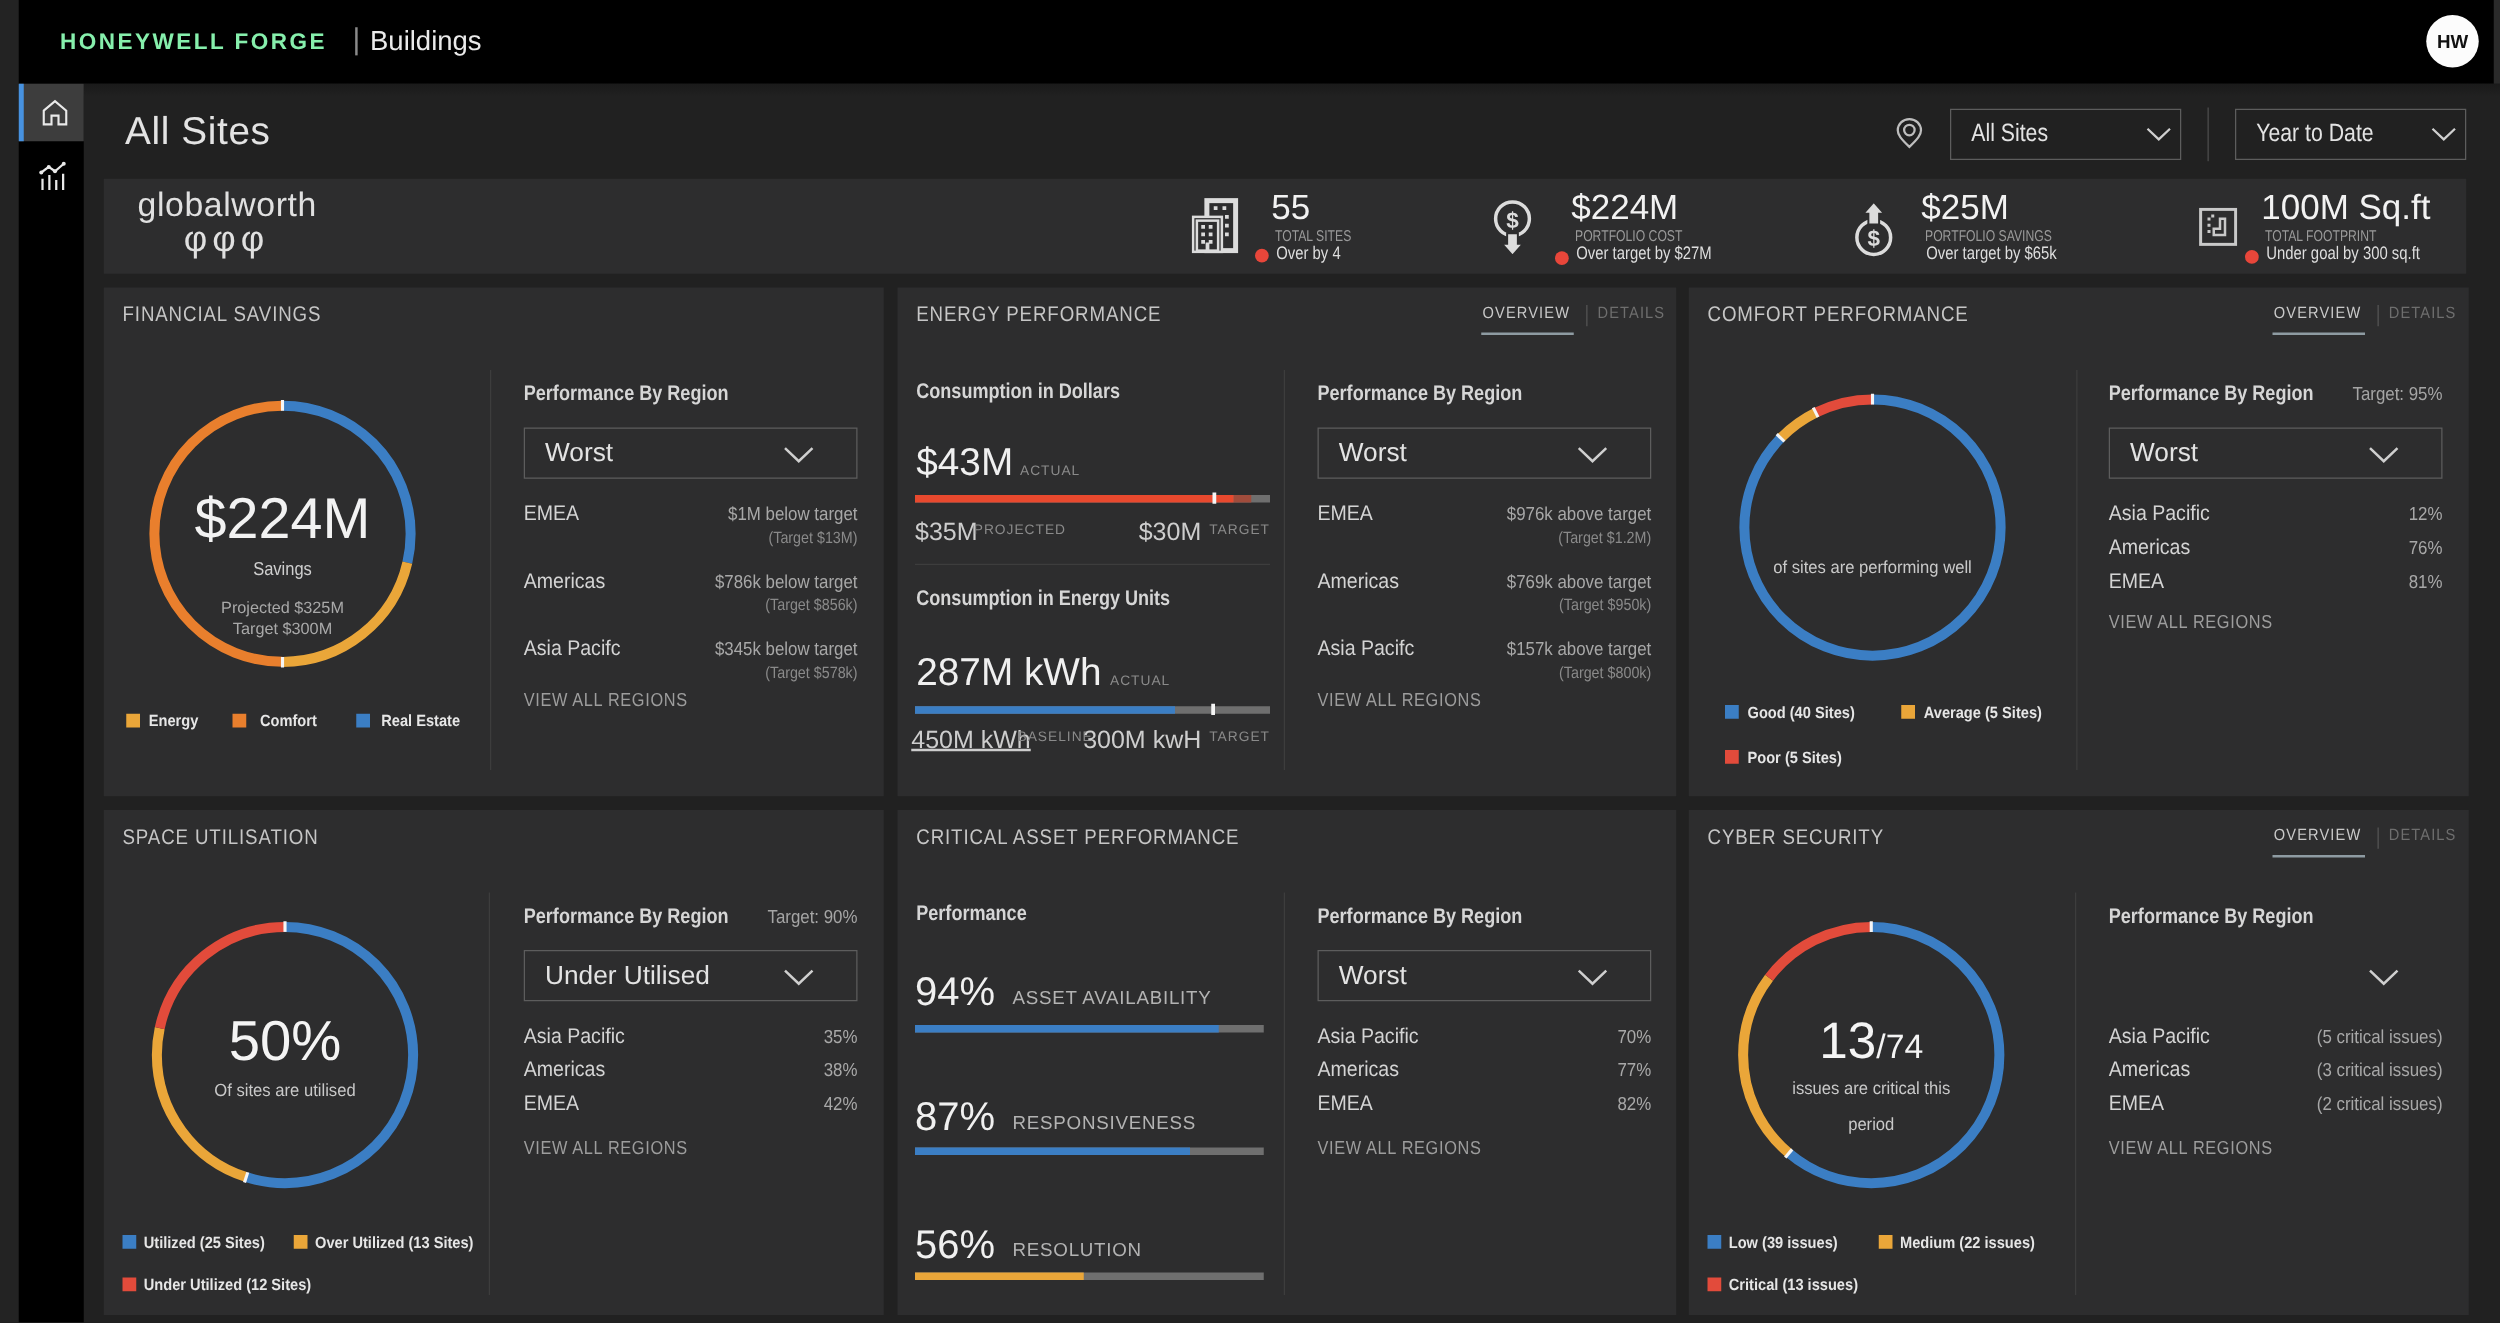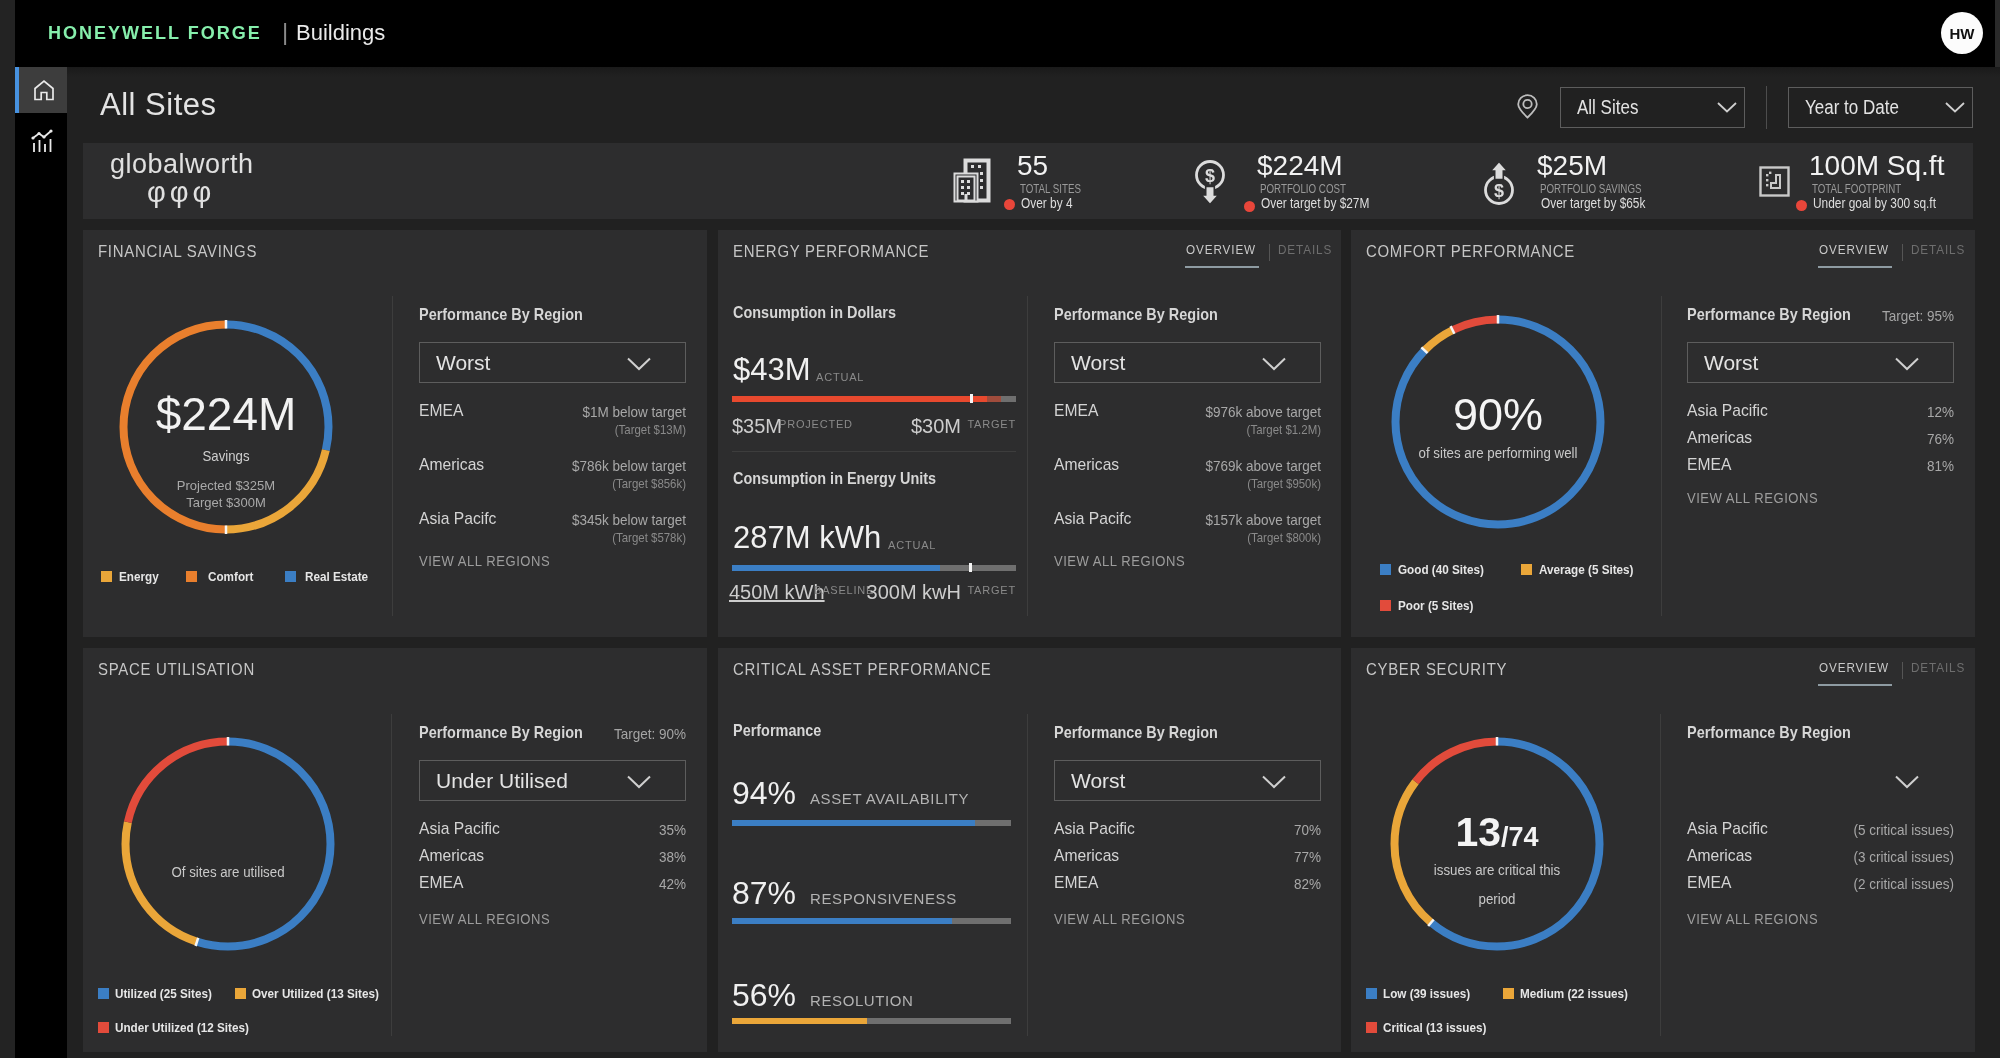--- a/index.html
+++ b/index.html
@@ -225,21 +225,20 @@
     <div class="tab off" style="left:560px;top:13px;">DETAILS</div>
     <div class="vdiv" style="left:310px;top:66px;height:320px"></div>
     <svg style="position:absolute;left:35px;top:80px" width="224" height="224" viewBox="0 0 224 224">
       <circle cx="112" cy="112" r="102.5" fill="none" stroke="#3b7ec4" stroke-width="8" stroke-dasharray="562.27 81.76" stroke-dashoffset="-0.00" transform="rotate(-90 112 112)"></circle>
       <circle cx="112" cy="112" r="102.5" fill="none" stroke="#eaa639" stroke-width="8" stroke-dasharray="34.71 609.32" stroke-dashoffset="-562.27" transform="rotate(-90 112 112)"></circle>
       <circle cx="112" cy="112" r="102.5" fill="none" stroke="#e24b3b" stroke-width="8" stroke-dasharray="47.05 596.98" stroke-dashoffset="-596.98" transform="rotate(-90 112 112)"></circle>
       <line x1="112.0" y1="13.5" x2="112.0" y2="5.0" stroke="#f5f5f5" stroke-width="2.5"></line>
       <line x1="41.5" y1="43.2" x2="35.4" y2="37.3" stroke="#f5f5f5" stroke-width="2.5"></line>
       <line x1="68.4" y1="23.7" x2="64.6" y2="16.1" stroke="#f5f5f5" stroke-width="2.5"></line>
     </svg>
-    <div class="big56" style="left:35px;top:162px;width:224px;text-align:center;">90%</div>
     <div class="sub14" style="left:35px;top:216px;width:224px;text-align:center;">of sites are performing well</div>
     <div style="position:absolute;left:29px;top:334px;width:11px;height:11px;background:#3b7ec4"></div>
     <div class="leg" style="left:47px;top:332px;">Good (40 Sites)</div>
     <div style="position:absolute;left:170px;top:334px;width:11px;height:11px;background:#eaa639"></div>
     <div class="leg" style="left:188px;top:332px;">Average (5 Sites)</div>
     <div style="position:absolute;left:29px;top:370px;width:11px;height:11px;background:#e24b3b"></div>
     <div class="leg" style="left:47px;top:368px;">Poor (5 Sites)</div>
     <div class="phead" style="left:336px;top:76px;">Performance By Region</div>
     <div class="rtgt2" style="left:336px;top:78px;width:267px;text-align:right;">Target: 95%</div>
     <div class="dd" style="left:336px;top:112px;width:267px;">Worst</div>
@@ -257,20 +256,21 @@
 <div class="card" style="left:83px;top:648px;width:624px;height:404px">
     <div class="ctitle" style="left:15px;top:13px;">SPACE UTILISATION</div>
     <div class="vdiv" style="left:308px;top:66px;height:322px"></div>
     <svg style="position:absolute;left:33px;top:84px" width="224" height="224" viewBox="0 0 224 224">
       <circle cx="112" cy="112" r="102.5" fill="none" stroke="#3b7ec4" stroke-width="8" stroke-dasharray="353.50 290.53" stroke-dashoffset="-0.00" transform="rotate(-90 112 112)"></circle>
       <circle cx="112" cy="112" r="102.5" fill="none" stroke="#eaa639" stroke-width="8" stroke-dasharray="150.99 493.04" stroke-dashoffset="-353.50" transform="rotate(-90 112 112)"></circle>
       <circle cx="112" cy="112" r="102.5" fill="none" stroke="#e24b3b" stroke-width="8" stroke-dasharray="139.54 504.49" stroke-dashoffset="-504.49" transform="rotate(-90 112 112)"></circle>
       <line x1="112.0" y1="13.5" x2="112.0" y2="5.0" stroke="#f5f5f5" stroke-width="2.5"></line>
       <line x1="82.2" y1="205.9" x2="79.6" y2="214.0" stroke="#f5f5f5" stroke-width="2.5"></line>
     </svg>
+    <div class="big56" style="left:33px;top:162px;width:224px;text-align:center;">50%</div>
     <div class="sub14" style="left:33px;top:217px;width:224px;text-align:center;">Of sites are utilised</div>
     <div style="position:absolute;left:15px;top:340px;width:11px;height:11px;background:#3b7ec4"></div>
     <div class="leg" style="left:32px;top:338px;">Utilized (25 Sites)</div>
     <div style="position:absolute;left:152px;top:340px;width:11px;height:11px;background:#eaa639"></div>
     <div class="leg" style="left:169px;top:338px;">Over Utilized (13 Sites)</div>
     <div style="position:absolute;left:15px;top:374px;width:11px;height:11px;background:#e24b3b"></div>
     <div class="leg" style="left:32px;top:372px;">Under Utilized (12 Sites)</div>
     <div class="phead" style="left:336px;top:76px;">Performance By Region</div>
     <div class="rtgt2" style="left:336px;top:78px;width:267px;text-align:right;">Target: 90%</div>
     <div class="dd" style="left:336px;top:112px;width:267px;">Under Utilised</div>
@@ -324,21 +324,21 @@
     <div style="position:absolute;left:551px;top:14px;width:1px;height:17px;background:#555"></div>
     <div class="tab off" style="left:560px;top:13px;">DETAILS</div>
     <div class="vdiv" style="left:309px;top:66px;height:322px"></div>
     <svg style="position:absolute;left:34px;top:84px" width="224" height="224" viewBox="0 0 224 224">
       <circle cx="112" cy="112" r="102.5" fill="none" stroke="#3b7ec4" stroke-width="8" stroke-dasharray="393.57 250.45" stroke-dashoffset="-0.00" transform="rotate(-90 112 112)"></circle>
       <circle cx="112" cy="112" r="102.5" fill="none" stroke="#eaa639" stroke-width="8" stroke-dasharray="155.64 488.39" stroke-dashoffset="-393.57" transform="rotate(-90 112 112)"></circle>
       <circle cx="112" cy="112" r="102.5" fill="none" stroke="#e24b3b" stroke-width="8" stroke-dasharray="94.82 549.21" stroke-dashoffset="-549.21" transform="rotate(-90 112 112)"></circle>
       <line x1="112.0" y1="13.5" x2="112.0" y2="5.0" stroke="#f5f5f5" stroke-width="2.5"></line>
       <line x1="48.7" y1="187.5" x2="43.2" y2="194.0" stroke="#f5f5f5" stroke-width="2.5"></line>
     </svg>
-    <div style="position:absolute;left:34px;top:164px;width:224px;text-align:center;line-height:1;font-weight:bold;"><span class="big52">13</span><span class="big30">/74</span></div>
+    <div style="position:absolute;left:34px;top:164px;width:224px;text-align:center;line-height:1;"><span class="big52">13</span><span class="big30">/74</span></div>
     <div class="sub14" style="left:34px;top:208px;width:224px;text-align:center;line-height:29px;">issues are critical this<br>period</div>
     <div style="position:absolute;left:15px;top:340px;width:11px;height:11px;background:#3b7ec4"></div>
     <div class="leg" style="left:32px;top:338px;">Low (39 issues)</div>
     <div style="position:absolute;left:152px;top:340px;width:11px;height:11px;background:#eaa639"></div>
     <div class="leg" style="left:169px;top:338px;">Medium (22 issues)</div>
     <div style="position:absolute;left:15px;top:374px;width:11px;height:11px;background:#e24b3b"></div>
     <div class="leg" style="left:32px;top:372px;">Critical (13 issues)</div>
     <div class="phead" style="left:336px;top:76px;">Performance By Region</div>
     <svg style="position:absolute;left:543px;top:127px" width="26" height="14" viewBox="0 0 26 14">
       <path d="M2 1.5 L13 12 L24 1.5" fill="none" stroke="#cfcfcf" stroke-width="2"></path>

